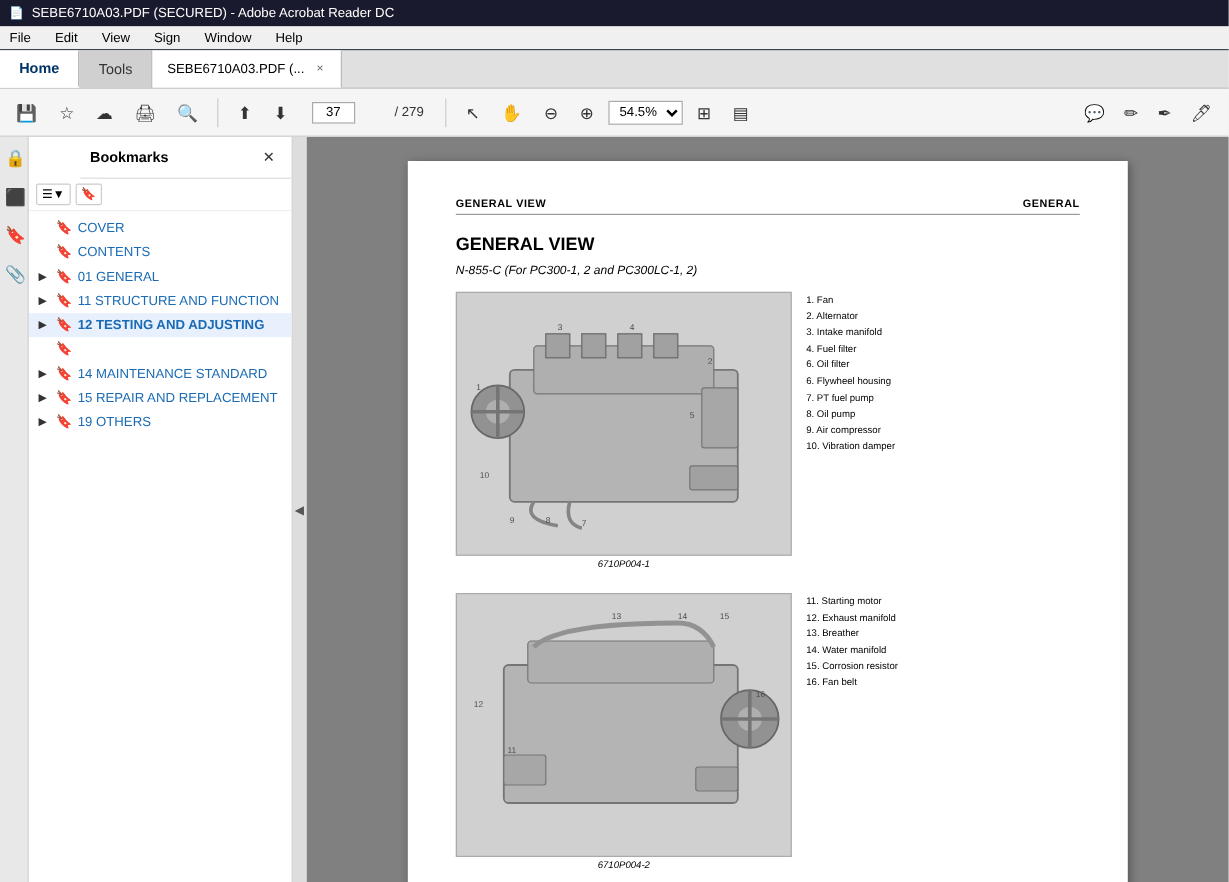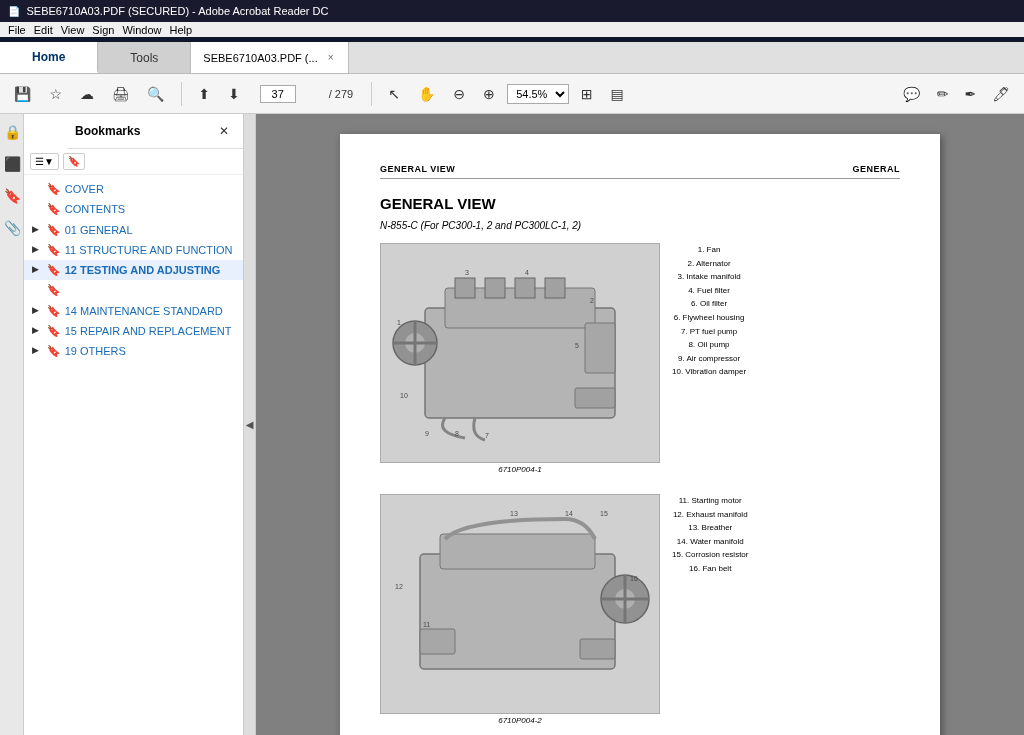--- a/index.html
+++ b/index.html
@@ -13,40 +13,40 @@
       font-size: 11px;
       display: flex;
       align-items: center;
       height: 22px;
     }
     .title-bar-icon { margin-right: 6px; font-size: 10px; }
 
     
     .menu-bar {
       background: #f0f0f0;
-      border-bottom: 5px solid #0f172a;
+      border-bottom: 1px solid #0f172a;
       padding: 2px 8px;
       display: flex;
-      gap: 8px;
+      gap: 20px;
       font-size: 11px;
       height: 20px;
       align-items: center;
     }
     .menu-bar span { cursor: pointer; }
 
     
     .tab-bar {
       background: #e0e0e0;
       display: flex;
       align-items: stretch;
       height: 32px;
       border-bottom: 1px solid #bbb;
     }
     .tab {
-      padding: 0 32px;
+      padding: 0 16px;
       display: flex;
       align-items: center;
       font-size: 12px;
       cursor: pointer;
       border-right: 1px solid #bbb;
     }
     .tab.active {
       background: white;
       border-bottom: 2px solid white;
       font-weight: bold;
@@ -273,21 +273,21 @@
       display: flex;
       align-items: center;
       justify-content: center;
       position: relative;
       overflow: hidden;
     }
     .legend {
       font-size: 8px;
       line-height: 1.7;
     }
-    .legend-item { display: flex; gap: 4px; justify-content: center; }
+    .legend-item { display: flex; gap: 4px; }
     .fig-caption {
       font-size: 8px;
       text-align: center;
       margin-top: 2px;
       font-style: italic;
     }
 
     
     .collapse-bar {
       width: 12px;

